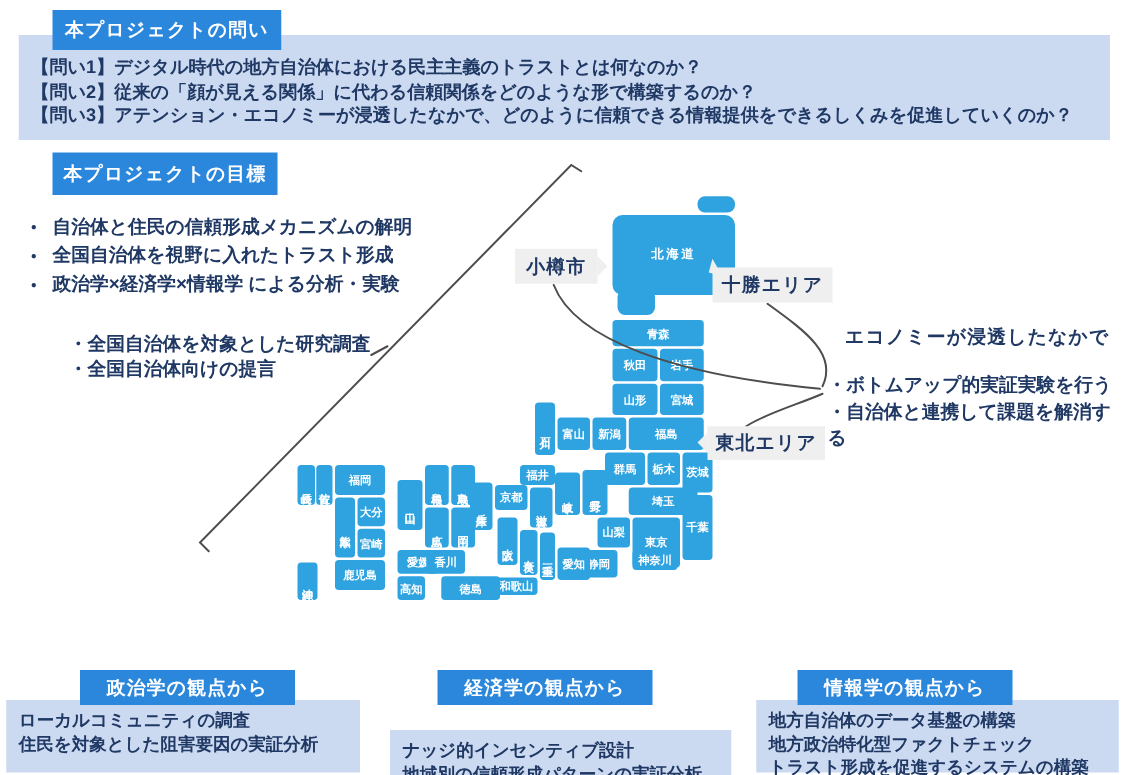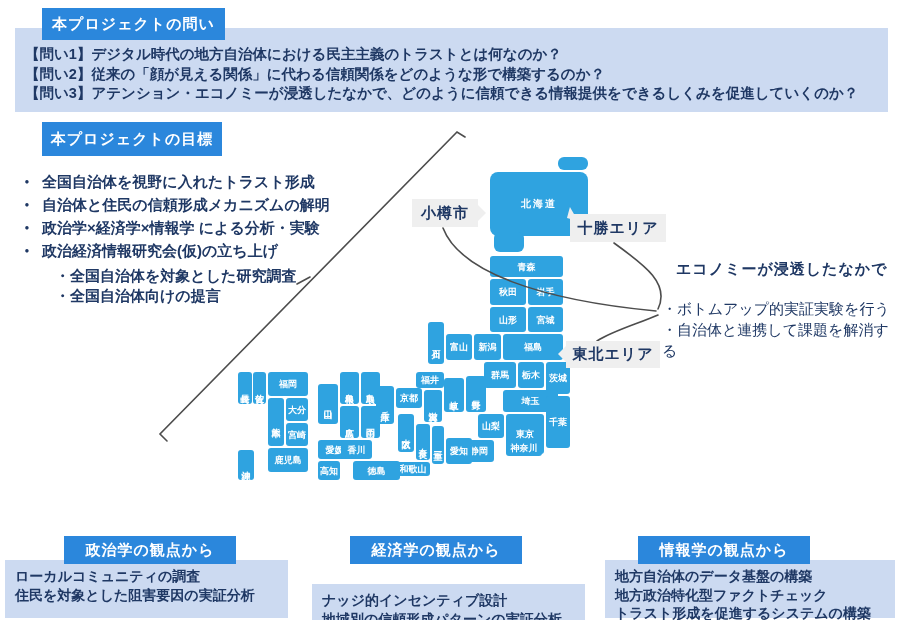--- a/index.html
+++ b/index.html
@@ -47,21 +47,21 @@
     position:absolute;background:var(--callout-gray);color:var(--text-navy);
     font-size:15px;font-weight:600;display:flex;align-items:center;justify-content:center;
     z-index:6;letter-spacing:1px;
   }
   .ptr-right::after{content:"";position:absolute;left:100%;top:6px;border:8px solid transparent;border-left-color:var(--callout-gray);}
   .ptr-left::before{content:"";position:absolute;right:100%;top:5px;border:8px solid transparent;border-right-color:var(--callout-gray);}
   .ptr-topleft::before{content:"";position:absolute;left:-11px;top:-4px;border:8px solid transparent;border-right-color:var(--callout-gray);transform:rotate(-30deg);}
 
   
   .note-title{position:absolute;left:676px;top:260px;font-size:15px;font-weight:600;z-index:6;letter-spacing:1px;}
-  .note-bullets{position:absolute;left:662px;top:298px;font-size:15px;font-weight:400;line-height:21px;z-index:6;}
+  .note-bullets{position:absolute;left:662px;top:298px;font-size:15px;font-weight:700;line-height:21px;z-index:6;}
 
   
   svg.lines{position:absolute;left:0;top:0;z-index:5;pointer-events:none;}
   svg.lines path{stroke:var(--line-gray);stroke-width:1.6;fill:none;stroke-linecap:round;}
 
   
   .persp-lines{padding:7px 0 0 10px;font-size:14px;font-weight:600;line-height:18.5px;}
 </style>
 </head>
 <body>
@@ -69,24 +69,23 @@
 <div class="panel" style="left:15px;top:28px;width:873px;height:84px;"></div>
 <div class="hdr" style="left:42px;top:8px;width:183px;height:32px;">本プロジェクトの問い</div>
 <div class="q-lines">
   <div>【問い1】デジタル時代の地方自治体における民主主義のトラストとは何なのか？</div>
     <div>【問い2】従来の「顔が見える関係」に代わる信頼関係をどのような形で構築するのか？</div>
     <div>【問い3】アテンション・エコノミーが浸透したなかで、どのように信頼できる情報提供をできるしくみを促進していくのか？</div>
 </div>
 
 <div class="hdr" style="left:42px;top:122px;width:180px;height:34px;">本プロジェクトの目標</div>
 <div class="goal-list">
-  <div class="goal-item">全国自治体を視野に入れたトラスト形成</div>
-    <div class="goal-item">自治体と住民の信頼形成メカニズムの解明</div>
+  <div class="goal-item">自治体と住民の信頼形成メカニズムの解明</div>
+    <div class="goal-item">全国自治体を視野に入れたトラスト形成</div>
     <div class="goal-item">政治学×経済学×情報学 による分析・実験</div>
-    <div class="goal-item">政治経済情報研究会(仮)の立ち上げ</div>
 </div>
 <div class="goal-sublist">
   <div>・全国自治体を対象とした研究調査</div>
     <div>・全国自治体向けの提言</div>
 </div>
 
 <svg class="lines" width="900" height="620" viewBox="0 0 900 620">
   <path d="M465 137 L457 132 L160 434 L167 441"></path>
   <path d="M297 284 L310 277"></path>
   <path d="M443 228 C460 272 540 300 656 311"></path>

